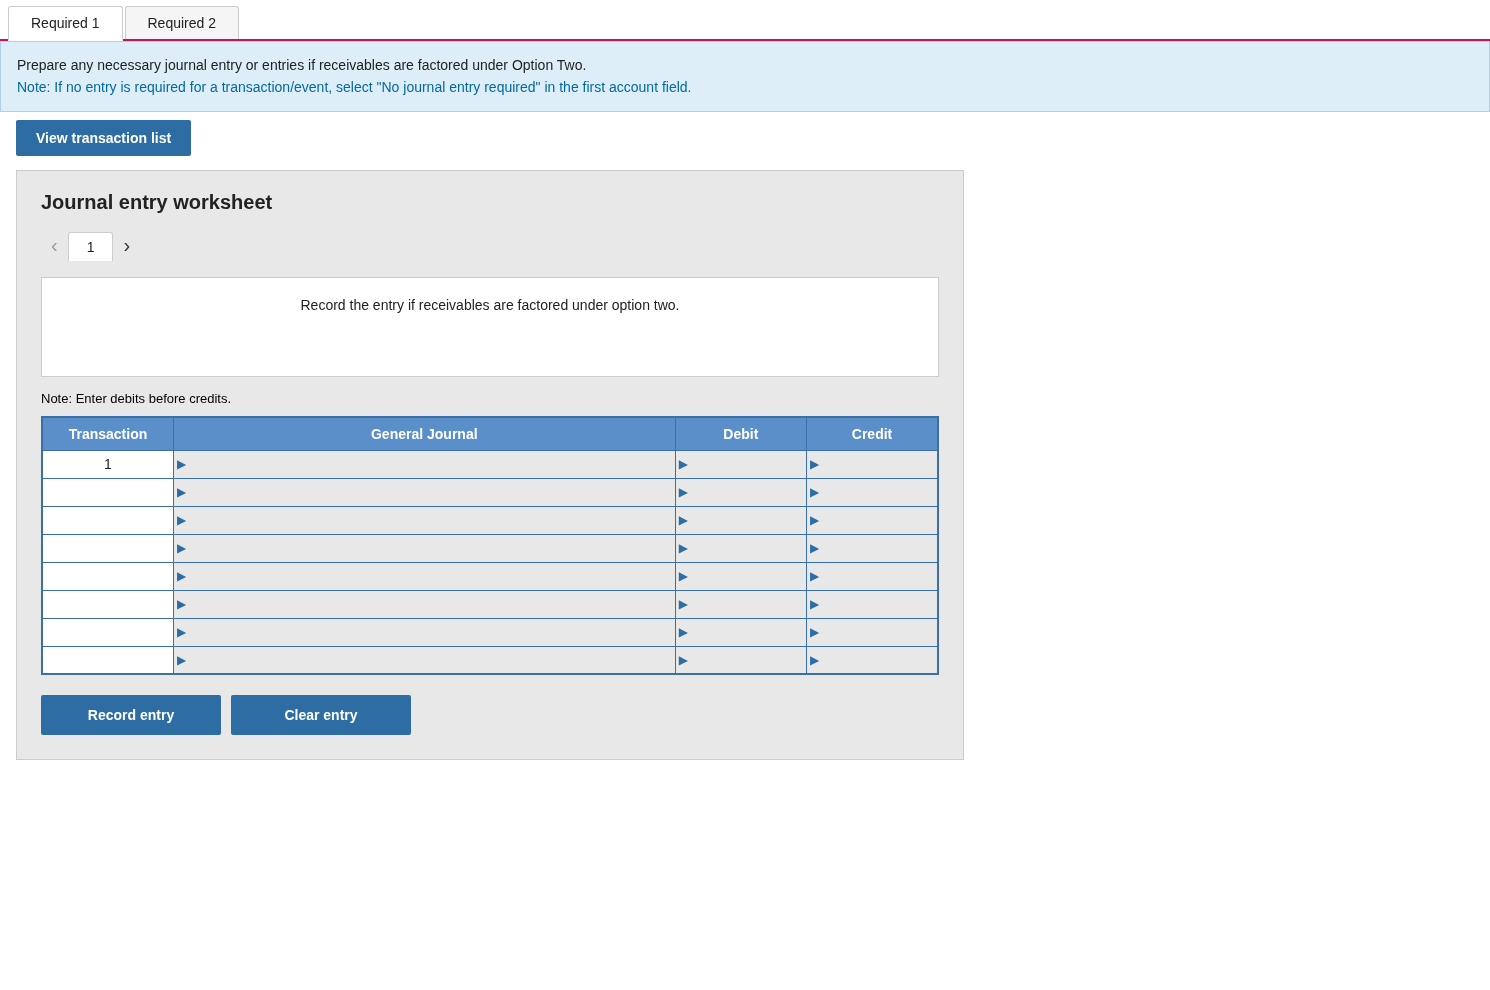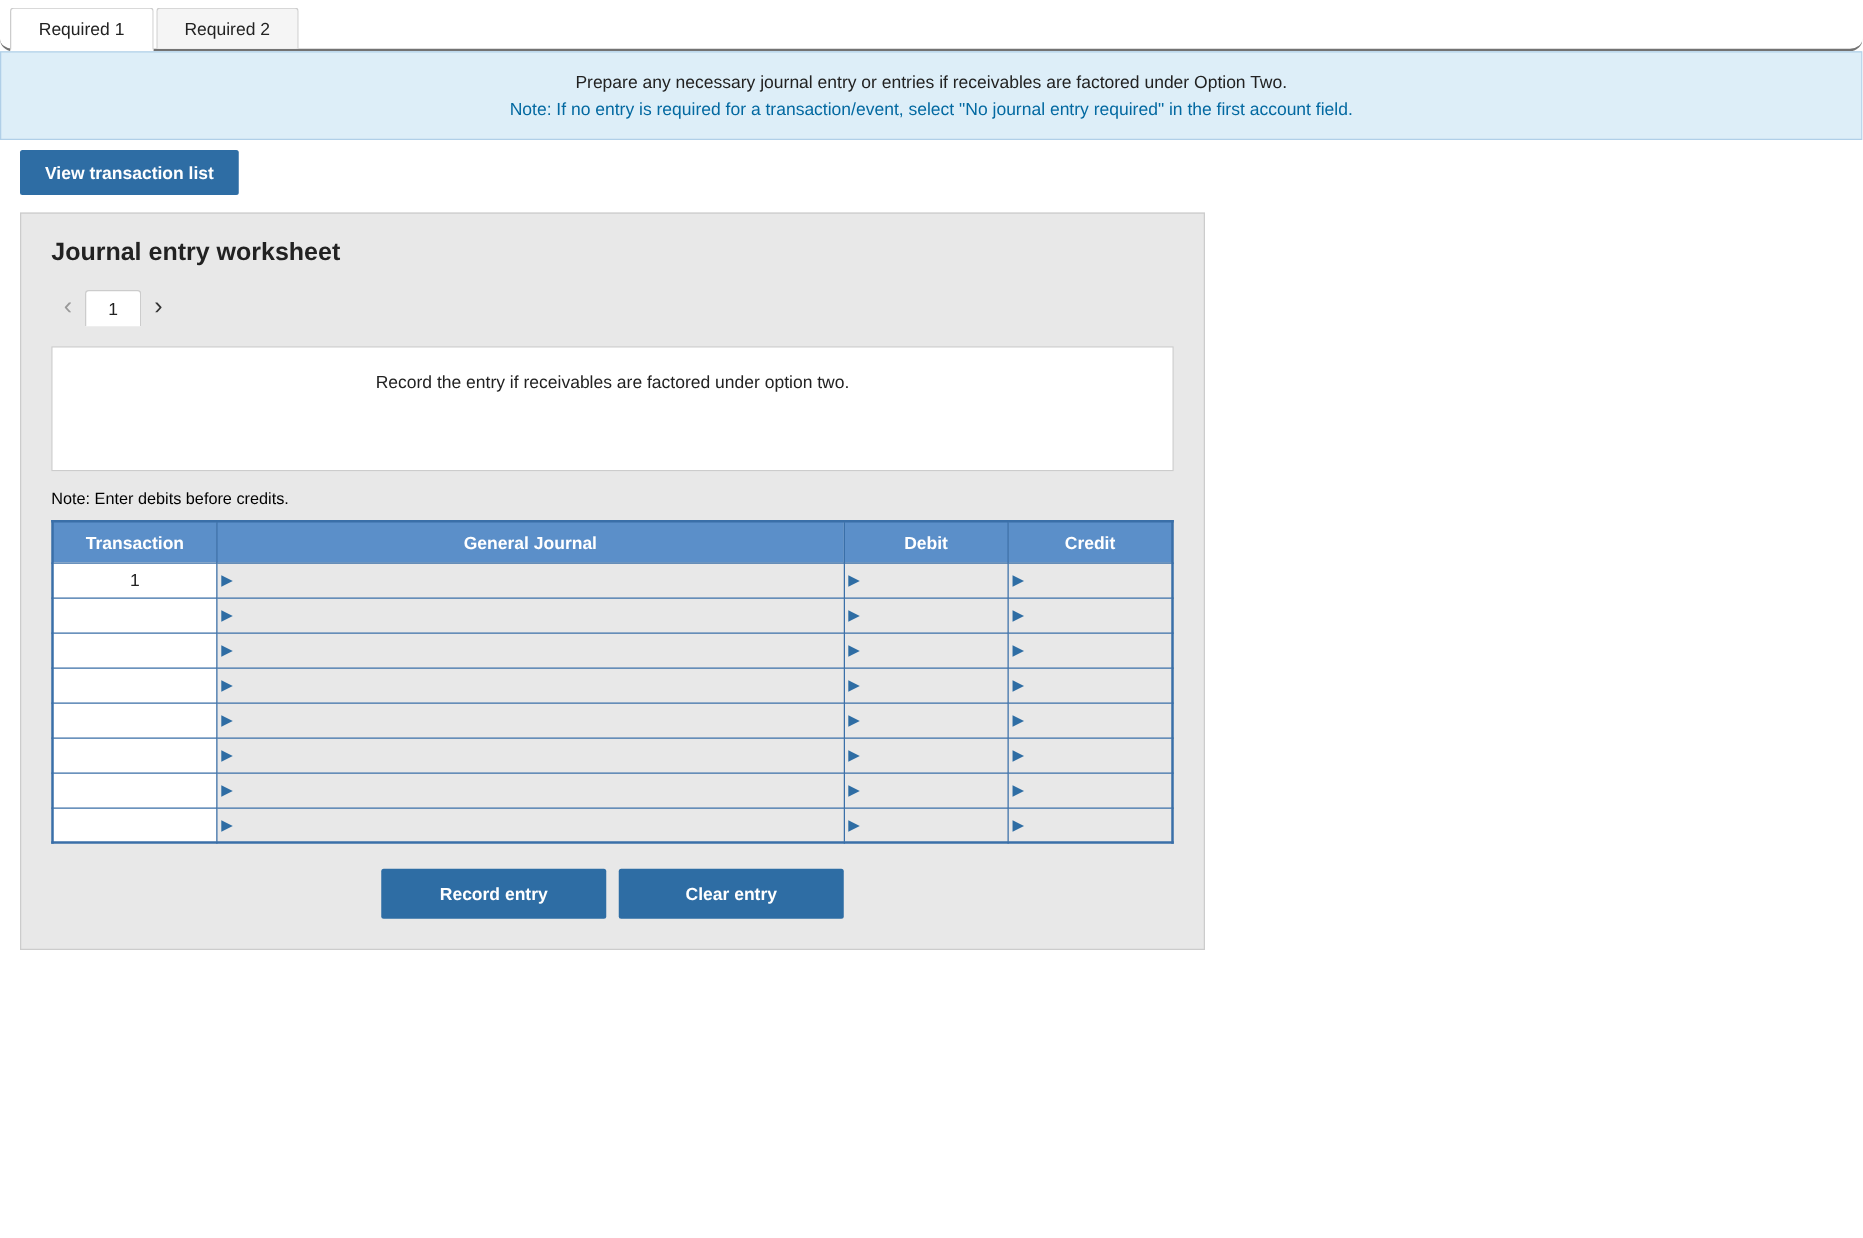--- a/index.html
+++ b/index.html
@@ -6,25 +6,24 @@
     body {
       font-family: Arial, sans-serif;
       font-size: 14px;
       background: #fff;
       color: #222;
     }
 
     
     .tabs-bar {
       display: flex;
-      border-bottom: 2px solid #737373;
+      border-bottom: 2px solid #be185d;
       padding-top: 6px;
       padding-left: 8px;
       background: #fff;
-      border-radius: 10px;
     }
     .tab {
       padding: 8px 22px;
       border: 1px solid #ccc;
       border-bottom: none;
       cursor: pointer;
       background: #f5f5f5;
       font-size: 14px;
       margin-right: 2px;
       border-radius: 3px 3px 0 0;
@@ -36,21 +35,20 @@
       font-weight: normal;
     }
 
     
     .info-box {
       background: #ddeef8;
       border: 1px solid #b0cfe8;
       padding: 12px 16px;
       margin: 0;
       line-height: 1.6;
-      text-align: center;
     }
     .info-box .note-red {
       color: #0369a1;
     }
 
     
     .btn-transaction-list {
       display: inline-block;
       background: #2e6da4;
       color: #fff;
@@ -174,21 +172,20 @@
     .journal-table td.has-arrow input {
       padding-left: 16px;
     }
 
     
     .action-buttons {
       display: flex;
       gap: 10px;
       align-items: center;
       margin-top: 4px;
-      justify-content: center;
     }
     .btn-action {
       background: #2e6da4;
       color: #fff;
       border: none;
       padding: 12px 28px;
       font-size: 14px;
       font-weight: bold;
       cursor: pointer;
       border-radius: 2px;

